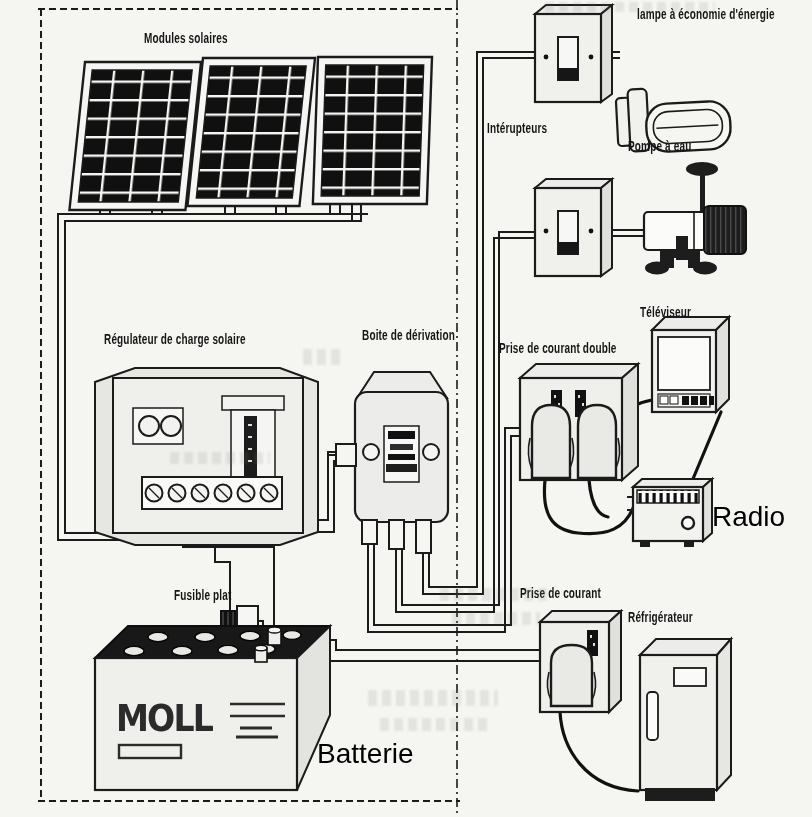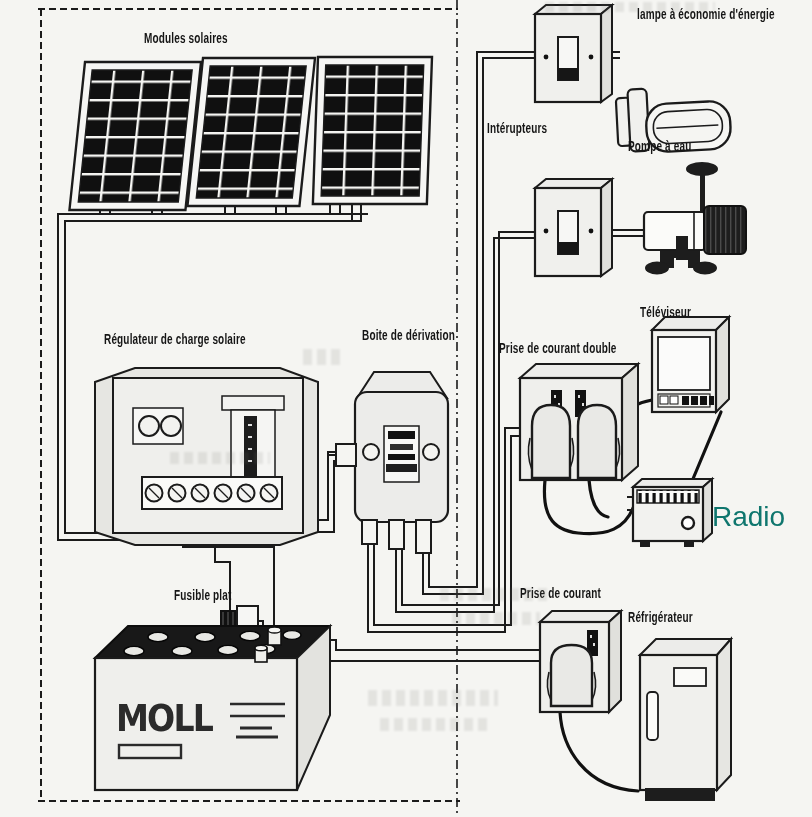--- a/index.html
+++ b/index.html
@@ -14,21 +14,21 @@
     font:600 12.5px/1.1 "Liberation Sans",sans-serif;
     color:#151515;
     transform:scale(.8,1.12);
     transform-origin:left top;
     letter-spacing:.2px;
     white-space:nowrap;
   }
   .lbl-big{
     position:absolute;
     font:400 28px/1 "Liberation Sans",sans-serif;
-    color:#0f766e;
+    color:#000000;
     white-space:nowrap;
   }
   .moll{
     position:absolute;
     font:800 36px/1 "DejaVu Sans",sans-serif;
     letter-spacing:-2px;
     color:#2b2b2b;
     transform:scale(.92,1.02);
     transform-origin:left top;
     white-space:nowrap;
@@ -300,20 +300,21 @@
   <div class="lbl" style="left:487px;top:122px">Intérupteurs</div>
   <div class="lbl" style="left:628px;top:140px">Pompe à eau</div>
   <div class="lbl" style="left:104px;top:333px">Régulateur de charge solaire</div>
   <div class="lbl" style="left:362px;top:329px">Boite de dérivation</div>
   <div class="lbl" style="left:499px;top:342px">Prise de courant double</div>
   <div class="lbl" style="left:640px;top:306px">Téléviseur</div>
   <div class="lbl" style="left:174px;top:589px">Fusible plat</div>
   <div class="lbl" style="left:520px;top:587px">Prise de courant</div>
   <div class="lbl" style="left:628px;top:611px">Réfrigérateur</div>
   <div class="lbl-big" style="left:712px;top:503px">Radio</div>
+  <div class="lbl-big" style="left:317px;top:740px">Batterie</div>
   <div class="moll" style="left:116px;top:700px">MOLL</div>
 
   <div class="ghost" style="left:545px;top:2px;width:170px;height:10px"></div>
   <div class="ghost" style="left:303px;top:349px;width:40px;height:16px"></div>
   <div class="ghost" style="left:440px;top:588px;width:110px;height:13px"></div>
   <div class="ghost" style="left:452px;top:612px;width:88px;height:13px"></div>
   <div class="ghost" style="left:368px;top:690px;width:130px;height:16px"></div>
   <div class="ghost" style="left:380px;top:718px;width:108px;height:13px"></div>
   <div class="ghost" style="left:170px;top:452px;width:100px;height:12px"></div>
 

